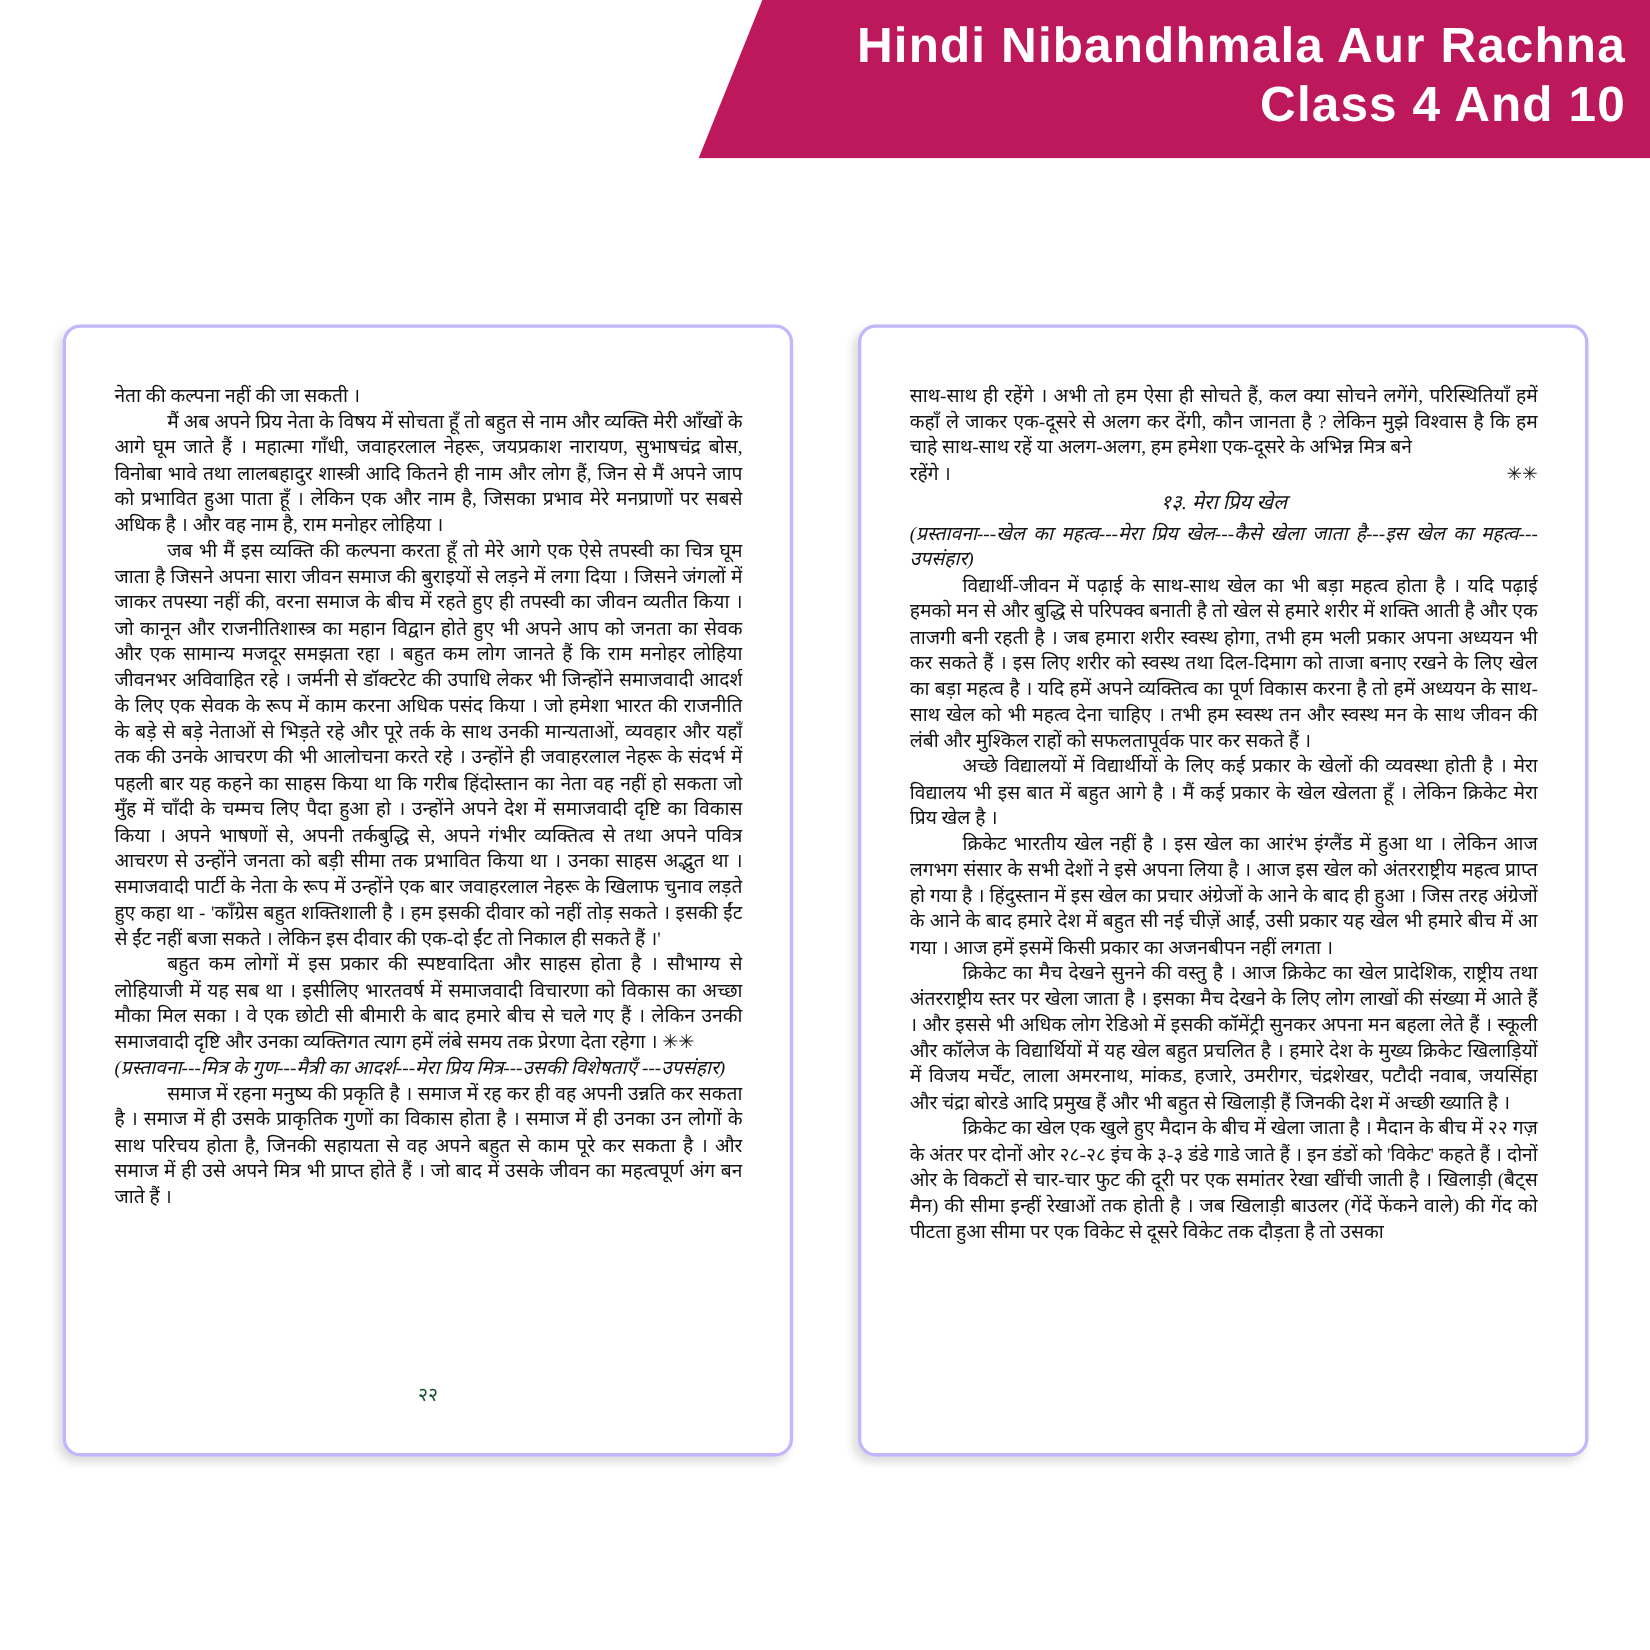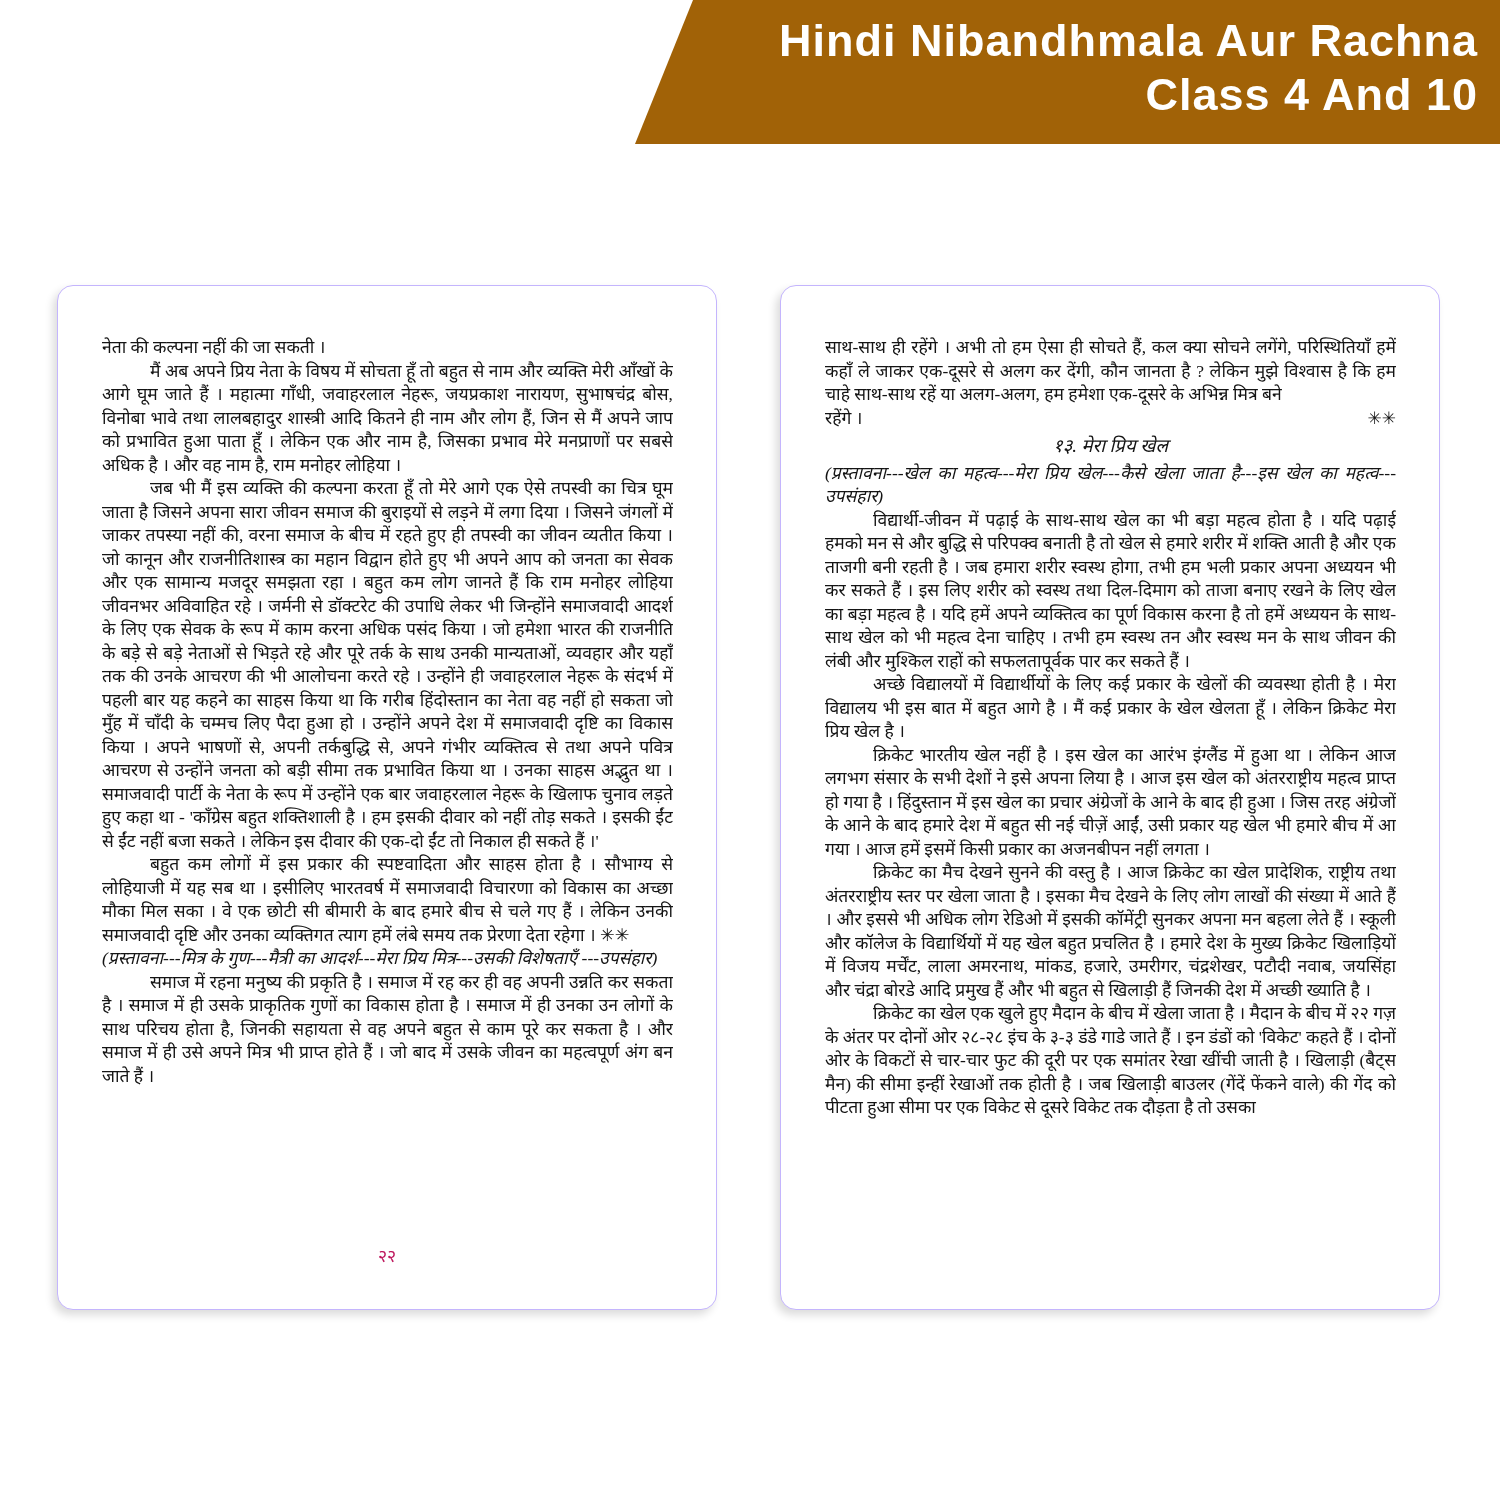--- a/index.html
+++ b/index.html
@@ -13,49 +13,49 @@
     position:absolute;top:0;left:635px;width:865px;height:144px;
     clip-path:polygon(58px 0,100% 0,100% 100%,0 100%);
   }
   .banner-text{
     position:absolute;top:14px;right:22px;text-align:right;
     font-family:"Liberation Sans","DejaVu Sans",sans-serif;
     font-size:45px;line-height:54px;font-weight:600;letter-spacing:1px;
   }
   
   .page{
-    position:absolute;top:285px;width:658px;height:1023px;background:#ffffff;
-    border:1px solid #c4b5fd;border-radius:16px;
+    position:absolute;top:295px;width:658px;height:1023px;background:#ffffff;
+    border:3px solid #c4b5fd;border-radius:16px;
     box-shadow:-4px 5px 9px rgba(0,0,0,0.14);
   }
   .page.left{left:57px;}
   .page.right{left:780px;}
   .page-content{
     position:absolute;top:50px;left:44px;right:43px;bottom:68px;
     font-size:17.5px;line-height:23.5px;text-align:justify;color:#141414;
     overflow:hidden;
   }
   .block{margin:0;}
   .block.para{text-indent:48px;}
   .block.para.no-indent{text-indent:0;}
   .block.heading{
     text-align:center;font-weight:normal;font-style:italic;
     font-size:18.5px;margin:5px 0 3px;text-indent:0;
   }
   .block.subheading{font-weight:normal;font-style:italic;text-indent:0;}
   .endmark{float:right;font-size:17px;}
   .page-number{
     position:absolute;bottom:42px;left:0;right:0;text-align:center;
-    font-size:17.5px;color:#be185d;
+    font-size:17.5px;color:#14532d;
   }
 </style>
 </head>
 <body>
 
-<div class="banner" style="background: #a16207;">
+<div class="banner" style="background: #be185d;">
   <div class="banner-text" style="color: rgb(255, 255, 255);">
     <div>Hindi Nibandhmala Aur Rachna</div>
     <div>Class 4 And 10</div>
   </div>
 </div>
 
 <div class="page left">
   <div class="page-content">
       <div class="block para no-indent">नेता की कल्पना नहीं की जा सकती ।</div>
       <div class="block para">मैं अब अपने प्रिय नेता के विषय में सोचता हूँ तो बहुत से नाम और व्यक्ति मेरी आँखों के आगे घूम जाते हैं । महात्मा गाँधी, जवाहरलाल नेहरू, जयप्रकाश नारायण, सुभाषचंद्र बोस, विनोबा भावे तथा लालबहादुर शास्त्री आदि कितने ही नाम और लोग हैं, जिन से मैं अपने जाप को प्रभावित हुआ पाता हूँ । लेकिन एक और नाम है, जिसका प्रभाव मेरे मनप्राणों पर सबसे अधिक है । और वह नाम है, राम मनोहर लोहिया ।</div>

